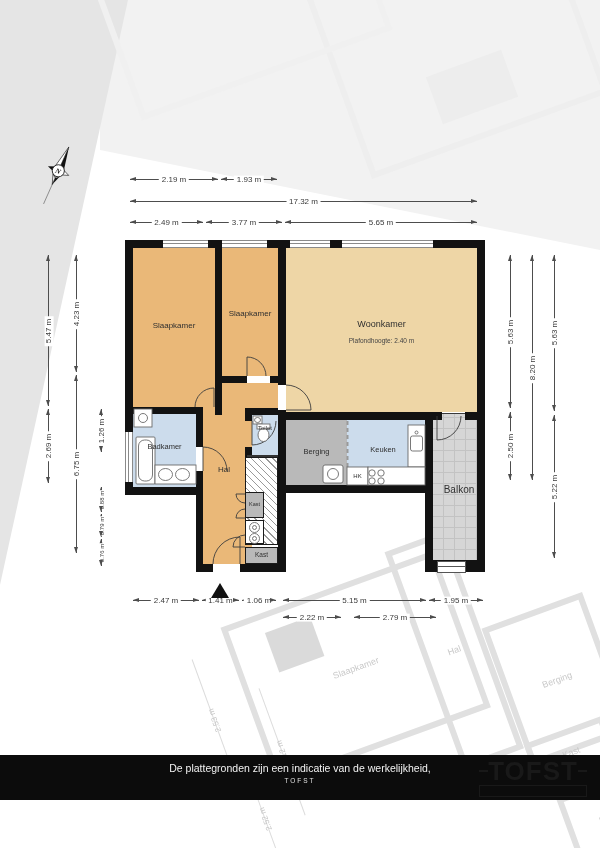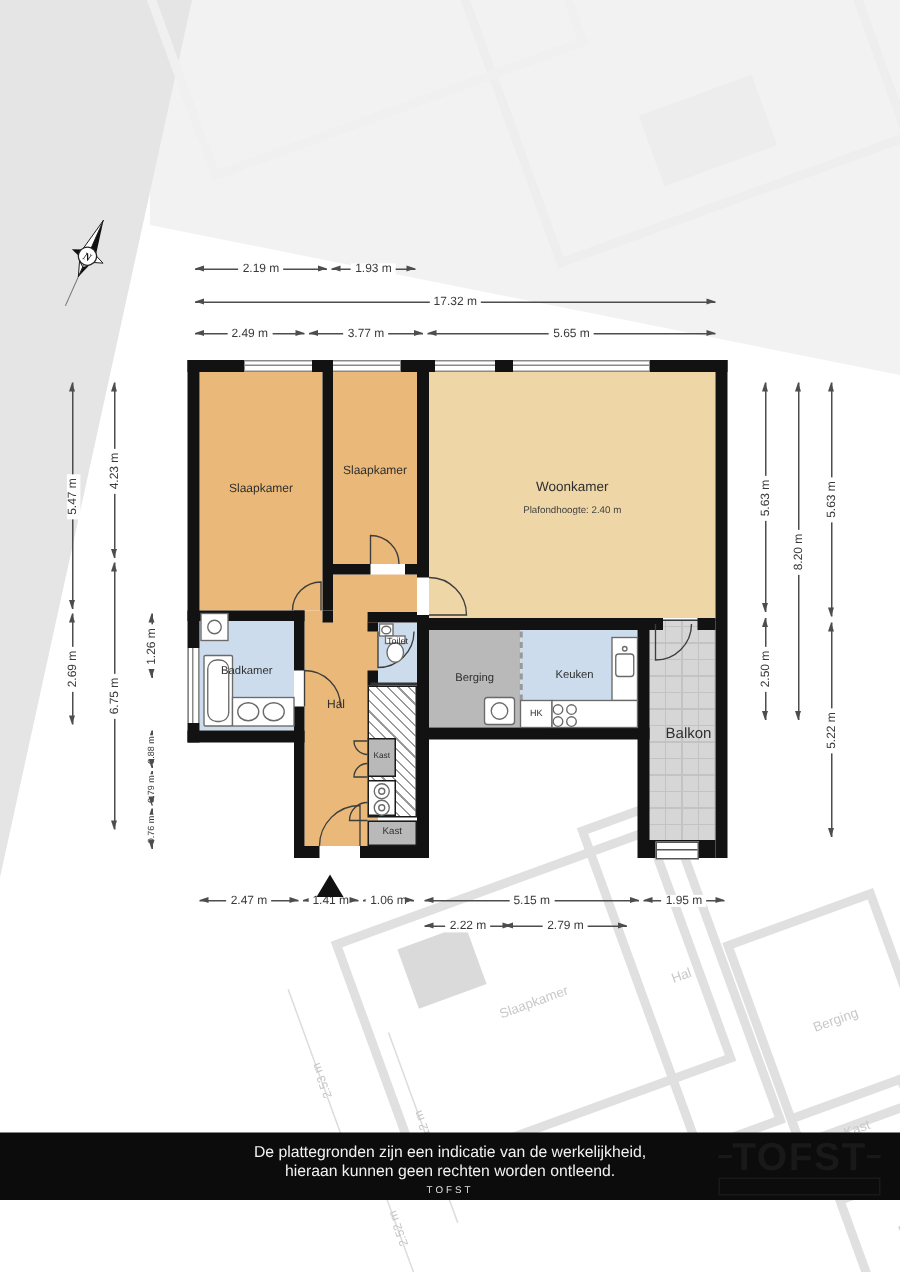--- a/index.html
+++ b/index.html
@@ -209,21 +209,21 @@
     </div>
   <div class="dh" style="left:283px;top:600px;width:143px;">
       <span>5.15 m</span>
     </div>
   <div class="dh" style="left:429px;top:600px;width:54px;">
       <span>1.95 m</span>
     </div>
   <div class="dh" style="left:283px;top:617px;width:58px;">
       <span>2.22 m</span>
     </div>
-  <div class="dh" style="left:336px;top:617px;width:82px;">
+  <div class="dh" style="left:354px;top:617px;width:82px;">
       <span>2.79 m</span>
     </div>
 
   <div class="entry-tri"></div>
 
   <div class="plan">
 
     <div class="fill orange" style="left:13px;top:12px;width:82px;height:159px;"></div>
     <div class="fill orange" style="left:102px;top:12px;width:56px;height:128px;"></div>
     <div class="fill tan" style="left:166px;top:12px;width:191px;height:164px;"></div>
@@ -328,21 +328,20 @@
     <div class="rlabel" style="left:166px;top:212px;width:61px;font-size:7.5px;">Berging</div>
     <div class="rlabel" style="left:227px;top:210px;width:72px;font-size:7.5px;">Keuken</div>
     <div class="rlabel" style="left:227px;top:237px;width:21px;font-size:6px;">HK</div>
     <div class="rlabel" style="left:125px;top:266px;width:19px;font-size:5.5px;">Kast</div>
     <div class="rlabel" style="left:125px;top:316px;width:33px;font-size:6.5px;">Kast</div>
     <div class="rlabel" style="left:313px;top:249px;width:52px;font-size:10px;">Balkon</div>
   </div>
 
   <div class="footer">
     <div class="l1">De plattegronden zijn een indicatie van de werkelijkheid,</div>
-    <div class="l2">hieraan kunnen geen rechten worden ontleend.</div>
     <div class="brand">TOFST</div>
     <div class="wm">
       <div class="wm-row">
         <div class="wm-dash"></div>
         <div class="wm-text">TOFST</div>
         <div class="wm-dash"></div>
       </div>
       <div class="wm-box"></div>
     </div>
   </div>

